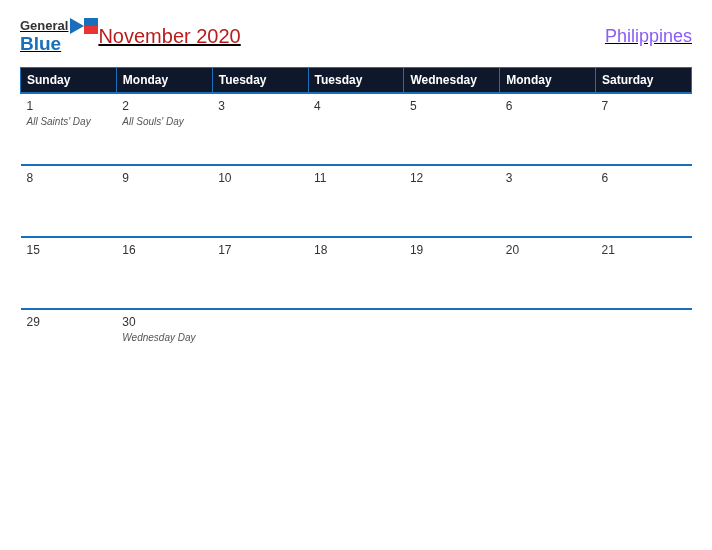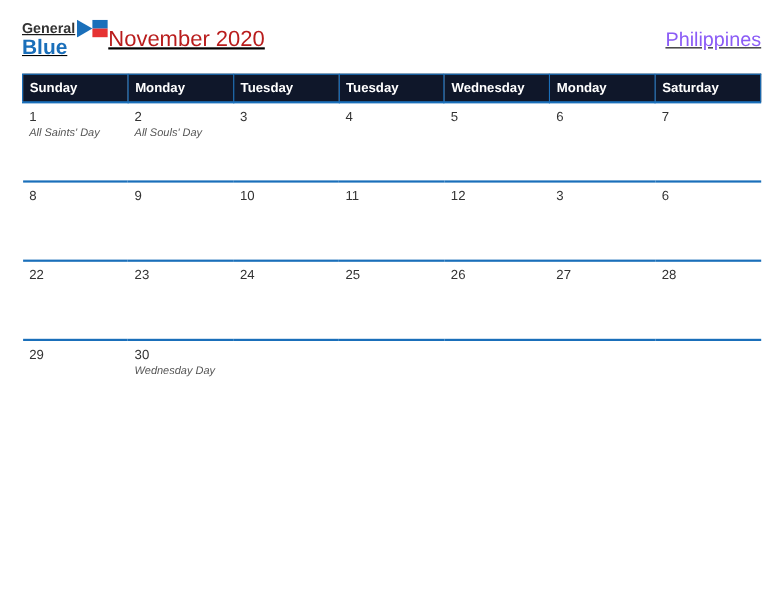--- a/index.html
+++ b/index.html
@@ -184,39 +184,39 @@
           </td>
           <td>
             <span class="day-number">3</span>
           </td>
           <td>
             <span class="day-number">6</span>
           </td>
         </tr>
         <tr>
           <td>
-            <span class="day-number">22</span>
-          </td>
-          <td>
-            <span class="day-number">23</span>
-          </td>
-          <td>
-            <span class="day-number">24</span>
-          </td>
-          <td>
-            <span class="day-number">25</span>
-          </td>
-          <td>
-            <span class="day-number">26</span>
-          </td>
-          <td>
-            <span class="day-number">27</span>
-          </td>
-          <td>
-            <span class="day-number">28</span>
+            <span class="day-number">15</span>
+          </td>
+          <td>
+            <span class="day-number">16</span>
+          </td>
+          <td>
+            <span class="day-number">17</span>
+          </td>
+          <td>
+            <span class="day-number">18</span>
+          </td>
+          <td>
+            <span class="day-number">19</span>
+          </td>
+          <td>
+            <span class="day-number">20</span>
+          </td>
+          <td>
+            <span class="day-number">21</span>
           </td>
         </tr>
         <tr class="last-row">
           <td>
             <span class="day-number">29</span>
           </td>
           <td>
             <span class="day-number">30</span>
             <span class="holiday">Wednesday Day</span>
           </td>

